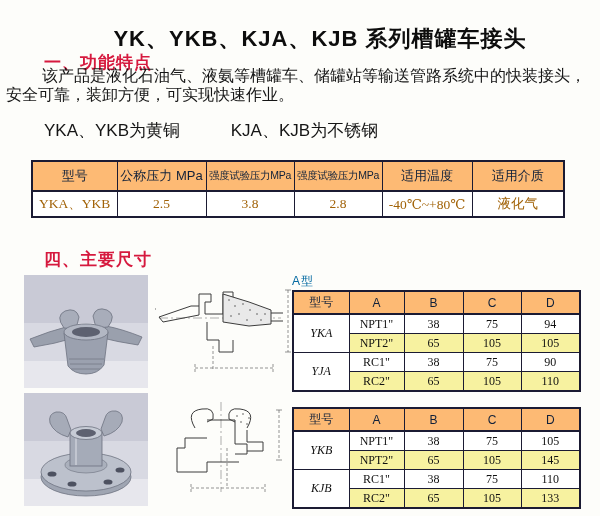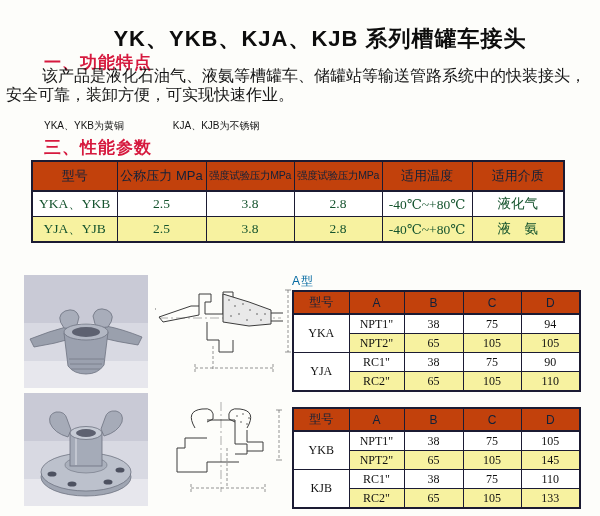--- a/index.html
+++ b/index.html
@@ -13,42 +13,42 @@
   }
   .sec-h{
     position:absolute;left:44px;font-size:17px;font-weight:bold;color:#d6193e;
     letter-spacing:1px;white-space:nowrap;
   }
   .sh1{top:51px}.sh2{top:104px}.sh3{top:136px}.sh4{top:248px}
   .body-text{
     position:absolute;top:66px;left:6px;width:588px;margin:0;
     font-size:16px;line-height:19px;text-indent:36px;color:#151515;
   }
-  .materials{position:absolute;top:119px;left:44px;font-size:10px;color:#151515;white-space:nowrap;}
+  .materials{position:absolute;top:119px;left:44px;font-size:17px;color:#151515;white-space:nowrap;}
   .materials .gap{margin-left:46px;}
 
   table{border-collapse:collapse;position:absolute;table-layout:fixed;background:#fff;}
   table,th,td{border:1px solid #1b1b33;}
   table{border-width:2px;}
   th,td{text-align:center;padding:0;overflow:hidden;white-space:nowrap;}
-  th{background:#c2410c;font-weight:normal;color:#11213a;border-bottom-width:2px;}
+  th{background:#fdba74;font-weight:normal;color:#11213a;border-bottom-width:2px;}
 
   .perf{left:31px;top:160px;width:532px;}
   .perf th{height:28px;font-size:13px;}
   .perf th.small{font-size:10.5px;letter-spacing:-0.3px;}
-  .perf td{height:24px;font-family:"Liberation Serif","DejaVu Serif",serif;font-size:13.5px;color:#14532d;}
+  .perf td{height:24px;font-family:"Liberation Serif","DejaVu Serif",serif;font-size:13.5px;color:#a16207;}
 
   .dim{width:287px;}
   .dimA{left:292px;top:290px;}
   .dimB{left:292px;top:407px;}
   .dim th{height:21px;font-size:12px;}
   .dim td{height:18px;font-family:"Liberation Serif","DejaVu Serif",serif;font-size:12px;color:#111;}
 
   tr.yellow td{background:#f7f2a0;}
-  td.model{background:#ffffff;font-family:"Liberation Serif","DejaVu Serif",serif;}
+  td.model{background:#ffffff;font-family:"Liberation Serif","DejaVu Serif",serif;font-style:italic;}
 
   .dim-label{position:absolute;left:292px;font-size:12px;color:#0369a1;letter-spacing:1px;}
   .lblA{top:273px}.lblB{top:409px}
 
   .fig{position:absolute;line-height:0;}
   .phA{left:24px;top:275px;}
   .drA{left:155px;top:280px;}
   .phB{left:24px;top:393px;}
   .drB{left:163px;top:398px;}
 </style>
@@ -60,21 +60,20 @@
   <h1 class="title">YK、YKB、KJA、KJB 系列槽罐车接头</h1>
 
   <div class="sec-h sh1">一、功能特点</div>
   <p class="body-text">该产品是液化石油气、液氨等槽罐车、储罐站等输送管路系统中的快装接头，安全可靠，装卸方便，可实现快速作业。</p>
 
   <div class="materials">
     <span>YKA、YKB为黄铜</span>
     <span class="gap">KJA、KJB为不锈钢</span>
   </div>
 
-  <div class="sec-h sh3">三、性能参数</div>
 
   <table class="perf">
     <colgroup>
         <col style="width:85px">
         <col style="width:89px">
         <col style="width:88px">
         <col style="width:88px">
         <col style="width:90px">
         <col style="width:92px">
       </colgroup>
@@ -90,31 +89,24 @@
     </thead>
     <tbody>
       <tr>
         <td>YKA、YKB</td>
         <td>2.5</td>
         <td>3.8</td>
         <td>2.8</td>
         <td>-40℃~+80℃</td>
         <td>液化气</td>
       </tr>
-      <tr class="yellow">
-        <td>YJA、YJB</td>
-        <td>2.5</td>
-        <td>3.8</td>
-        <td>2.8</td>
-        <td>-40℃~+80℃</td>
-        <td>液　氨</td>
-      </tr>
     </tbody>
   </table>
 
+  <div class="sec-h sh4">四、主要尺寸</div>
 
   <div class="fig phA">
     <svg width="124" height="113" viewBox="0 0 124 113">
       <rect x="0" y="0" width="124" height="113" fill="#c9cad6"></rect>
       <rect x="0" y="48" width="124" height="65" fill="#d8d9e2"></rect>
       <rect x="0" y="86" width="124" height="27" fill="#e7e7ed"></rect>
       <path d="M6,64 Q26,56 42,52 L50,63 Q30,69 10,72 Z" fill="#9aa0ad" stroke="#6d7280" stroke-width="0.8"></path>
       <path d="M118,62 Q98,54 82,51 L74,62 Q94,67 114,70 Z" fill="#9aa0ad" stroke="#6d7280" stroke-width="0.8"></path>
       <path d="M40,53 q-9,-12 1,-17 q11,-4 14,6 l-3,12 z" fill="#a8adba" stroke="#6d7280" stroke-width="0.8"></path>
       <path d="M84,52 q9,-12 -1,-17 q-11,-4 -14,6 l3,12 z" fill="#a8adba" stroke="#6d7280" stroke-width="0.8"></path>

